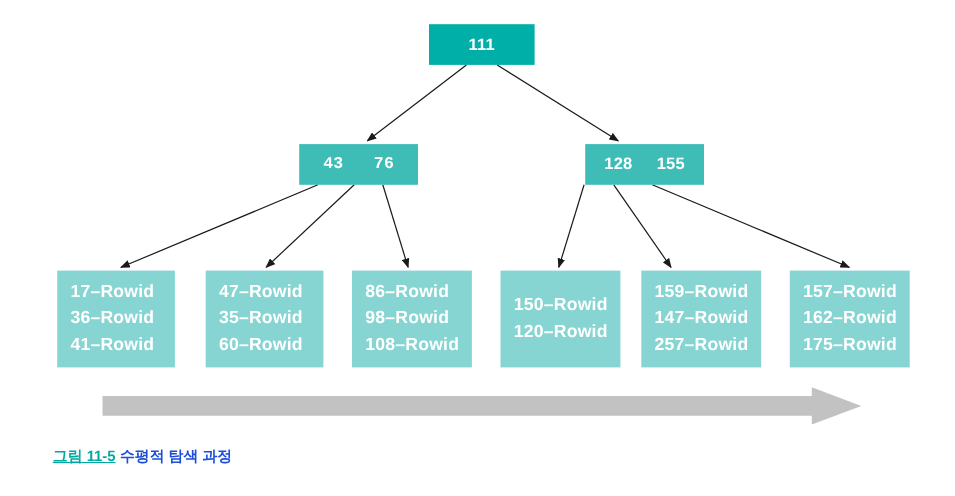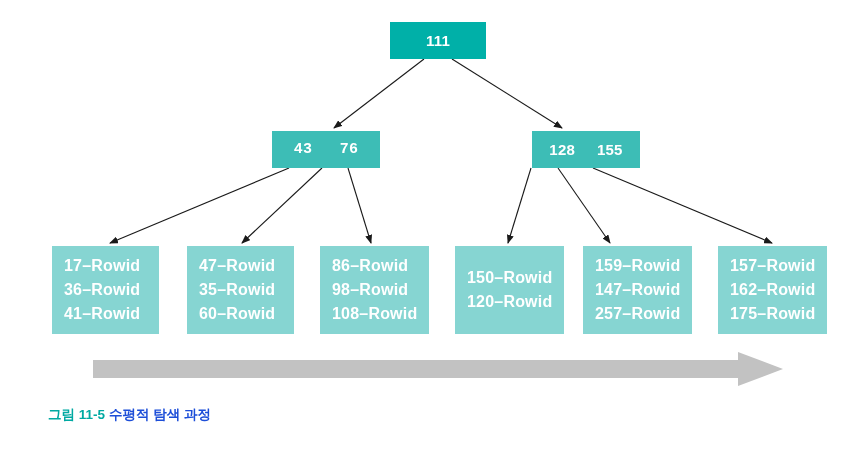--- a/index.html
+++ b/index.html
@@ -90,20 +90,21 @@
   #caption {
     position: absolute;
     left: 48px;
     top: 406px;
     font-size: 13.5px;
     font-weight: bold;
     white-space: nowrap;
   }
   #caption .caption-label {
     color: #00a9a2;
+    text-decoration: underline;
   }
   #caption .caption-title {
     color: #1d4ed8;
     margin-left: 4px;
   }
 </style>
 </head>
 <body>
 
 <div id="figure-root">

